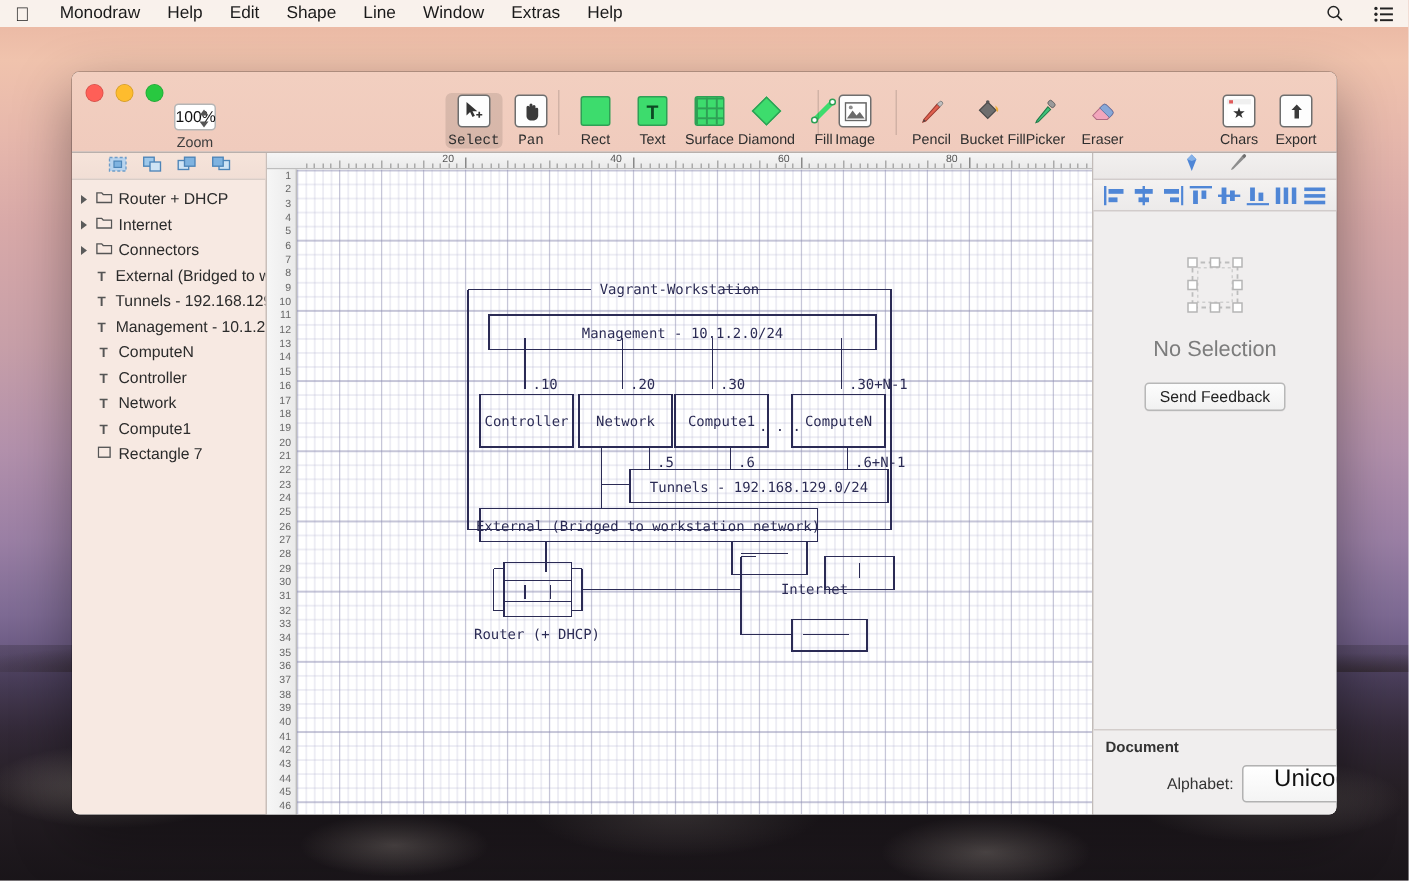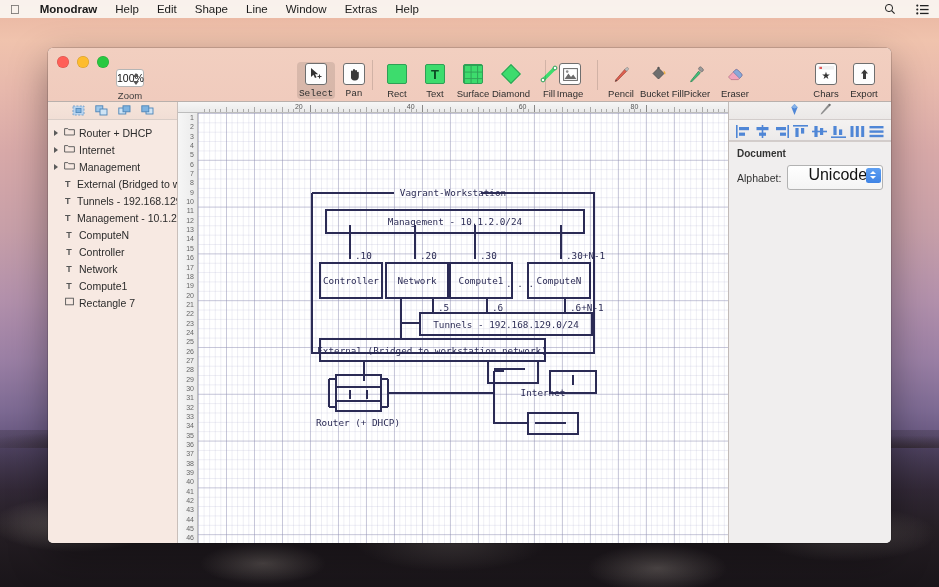--- a/index.html
+++ b/index.html
@@ -42,21 +42,21 @@
 
   
   .menubar {
     position: absolute; top:0; left:0; width:939px; height:18px;
     background: rgba(250,246,242,0.92);
     display:flex; align-items:center; font-size:11.5px; color:#1a1a1a;
     border-bottom: 0px solid rgba(0,0,0,.08);
   }
   .menubar .apple { padding: 0 11px 0 10px; font-size:13px; line-height:1; }
   .menubar .mi { padding: 0 9px; line-height:18px; white-space:nowrap; }
-  .menubar .mi.bold { font-weight:bold; }
+  .menubar .mi.bold { font-weight:normal; }
   .menubar .spacer { flex:1; }
   .menubar .right-ico { padding:0 10px; display:flex; align-items:center; }
 
   
   .window {
     position:absolute; left:48px; top:48px; width:843px; height:495px;
     background:#ececec; border-radius:5px; overflow:hidden;
     box-shadow: 0 14px 38px rgba(0,0,0,.38), 0 0 0 .5px rgba(0,0,0,.28);
   }
 
@@ -154,21 +154,21 @@
              background:linear-gradient(to bottom,#f2f0ef,#ebe8e7);border-bottom:1px solid #d2cccb;}
   .insp-align{height:21px;display:flex;align-items:center;justify-content:space-around;padding:0 5px;
               background:linear-gradient(to bottom,#f4f2f1,#eceaea);border-bottom:1px solid #d2cccb;}
   .insp-main{flex:1;display:flex;flex-direction:column;align-items:center;padding-top:26px;}
   .sel-glyph{width:46px;height:46px;position:relative;margin-bottom:12px;}
   .no-sel{font-size:14.5px;color:#7c7c7c;margin-bottom:14px;}
   .feedback-btn{font-size:10.5px;color:#222;background:linear-gradient(to bottom,#fdfdfd,#f1f1f1);
     border:1px solid #b8b8b8;border-radius:3px;padding:2.5px 9px;box-shadow:0 .5px 0 rgba(0,0,0,.05);}
   .doc-sec{border-top:1px solid #d3cdcb;padding:6px 8px 8px 8px;background:#f0eeee;}
   .doc-title{font-size:10px;font-weight:bold;color:#333;margin-bottom:6px;}
-  .doc-row{display:flex;align-items:center;gap:6px;}
+  .doc-row{display:flex;align-items:center;gap:6px;margin-left:41px;}
   .doc-lbl{font-size:10.5px;color:#333;}
   .popup{flex:1;position:relative;height:25px;background:linear-gradient(to bottom,#ffffff,#f4f4f4);
          border:1px solid #b2b2b2;border-radius:3px;font-size:16px;line-height:17px;padding-left:20px;color:#111;}
   .popup .arrows{position:absolute;right:1.5px;top:1.5px;width:15px;height:15px;border-radius:2.5px;
     background:linear-gradient(to bottom,#5e9ff2,#3f84e5);display:flex;flex-direction:column;
     align-items:center;justify-content:center;gap:2px;}
   .popup .arrows i{width:0;height:0;border-left:3px solid transparent;border-right:3px solid transparent;}
   .popup .arrows i.u{border-bottom:3.5px solid #fff;}
   .popup .arrows i.d{border-top:3.5px solid #fff;}
   .alg { width:15px; height:13px; position:relative; }
@@ -420,21 +420,21 @@
             <span class="sb-ico"><svg width="11" height="9" viewBox="0 0 11 9">
                 <path d="M0.6 1.6 h3.2 l1 1.1 h5.6 V8 H0.6 Z" fill="none" stroke="#555" stroke-width=".9"></path>
               </svg></span>
             <span class="sb-txt">Internet</span>
           </div>
           <div class="sb-item">
             <span class="tri"></span>
             <span class="sb-ico"><svg width="11" height="9" viewBox="0 0 11 9">
                 <path d="M0.6 1.6 h3.2 l1 1.1 h5.6 V8 H0.6 Z" fill="none" stroke="#555" stroke-width=".9"></path>
               </svg></span>
-            <span class="sb-txt">Management</span>
+            <span class="sb-txt">Connectors</span>
           </div>
           <div class="sb-item">
             <span class="tri pad"></span>
             <span class="sb-ico" style="font-weight: bold; font-size: 9px;">T</span>
             <span class="sb-txt">External (Bridged to w…</span>
           </div>
           <div class="sb-item">
             <span class="tri pad"></span>
             <span class="sb-ico" style="font-weight: bold; font-size: 9px;">T</span>
             <span class="sb-txt">Tunnels - 192.168.129…</span>
@@ -755,20 +755,40 @@
               <rect x="5.8" y="1" width="3" height="11" fill="#4f86d6"></rect>
               <rect x="11.2" y="1" width="3" height="11" fill="#4f86d6"></rect>
             </svg></span>
           <span class="alg"><svg width="15" height="13" viewBox="0 0 15 13">
               <rect x="0.5" y="1" width="14" height="2.4" fill="#4f86d6"></rect>
               <rect x="0.5" y="5.4" width="14" height="2.4" fill="#4f86d6"></rect>
               <rect x="0.5" y="9.8" width="14" height="2.4" fill="#4f86d6"></rect>
             </svg></span>
         </div>
 
+      <div class="insp-main">
+        <div class="sel-glyph">
+          <svg width="46" height="46" viewBox="0 0 46 46">
+            <rect x="8" y="8" width="30" height="30" fill="none" stroke="#bdbdbd" stroke-width="1.2" stroke-dasharray="3 2.4"></rect>
+            <rect x="11.5" y="11.5" width="23" height="23" fill="none" stroke="#cfcfcf" stroke-width="1" stroke-dasharray="2 2"></rect>
+            <g fill="#fff" stroke="#b5b5b5" stroke-width="1">
+              <rect x="5" y="5" width="6" height="6"></rect>
+                <rect x="20" y="5" width="6" height="6"></rect>
+                <rect x="35" y="5" width="6" height="6"></rect>
+              <rect x="5" y="20" width="6" height="6"></rect>
+                <rect x="35" y="20" width="6" height="6"></rect>
+              <rect x="5" y="35" width="6" height="6"></rect>
+                <rect x="20" y="35" width="6" height="6"></rect>
+                <rect x="35" y="35" width="6" height="6"></rect>
+            </g>
+          </svg>
+        </div>
+        <div class="no-sel">No Selection</div>
+        <div class="feedback-btn">Send Feedback</div>
+      </div>
 
       <div class="doc-sec">
         <div class="doc-title">Document</div>
         <div class="doc-row">
           <div class="doc-lbl">Alphabet:</div>
           <div class="popup">
             <span>Unicode</span>
             <span class="arrows">
                 <i class="u"></i>
                 <i class="d"></i>

